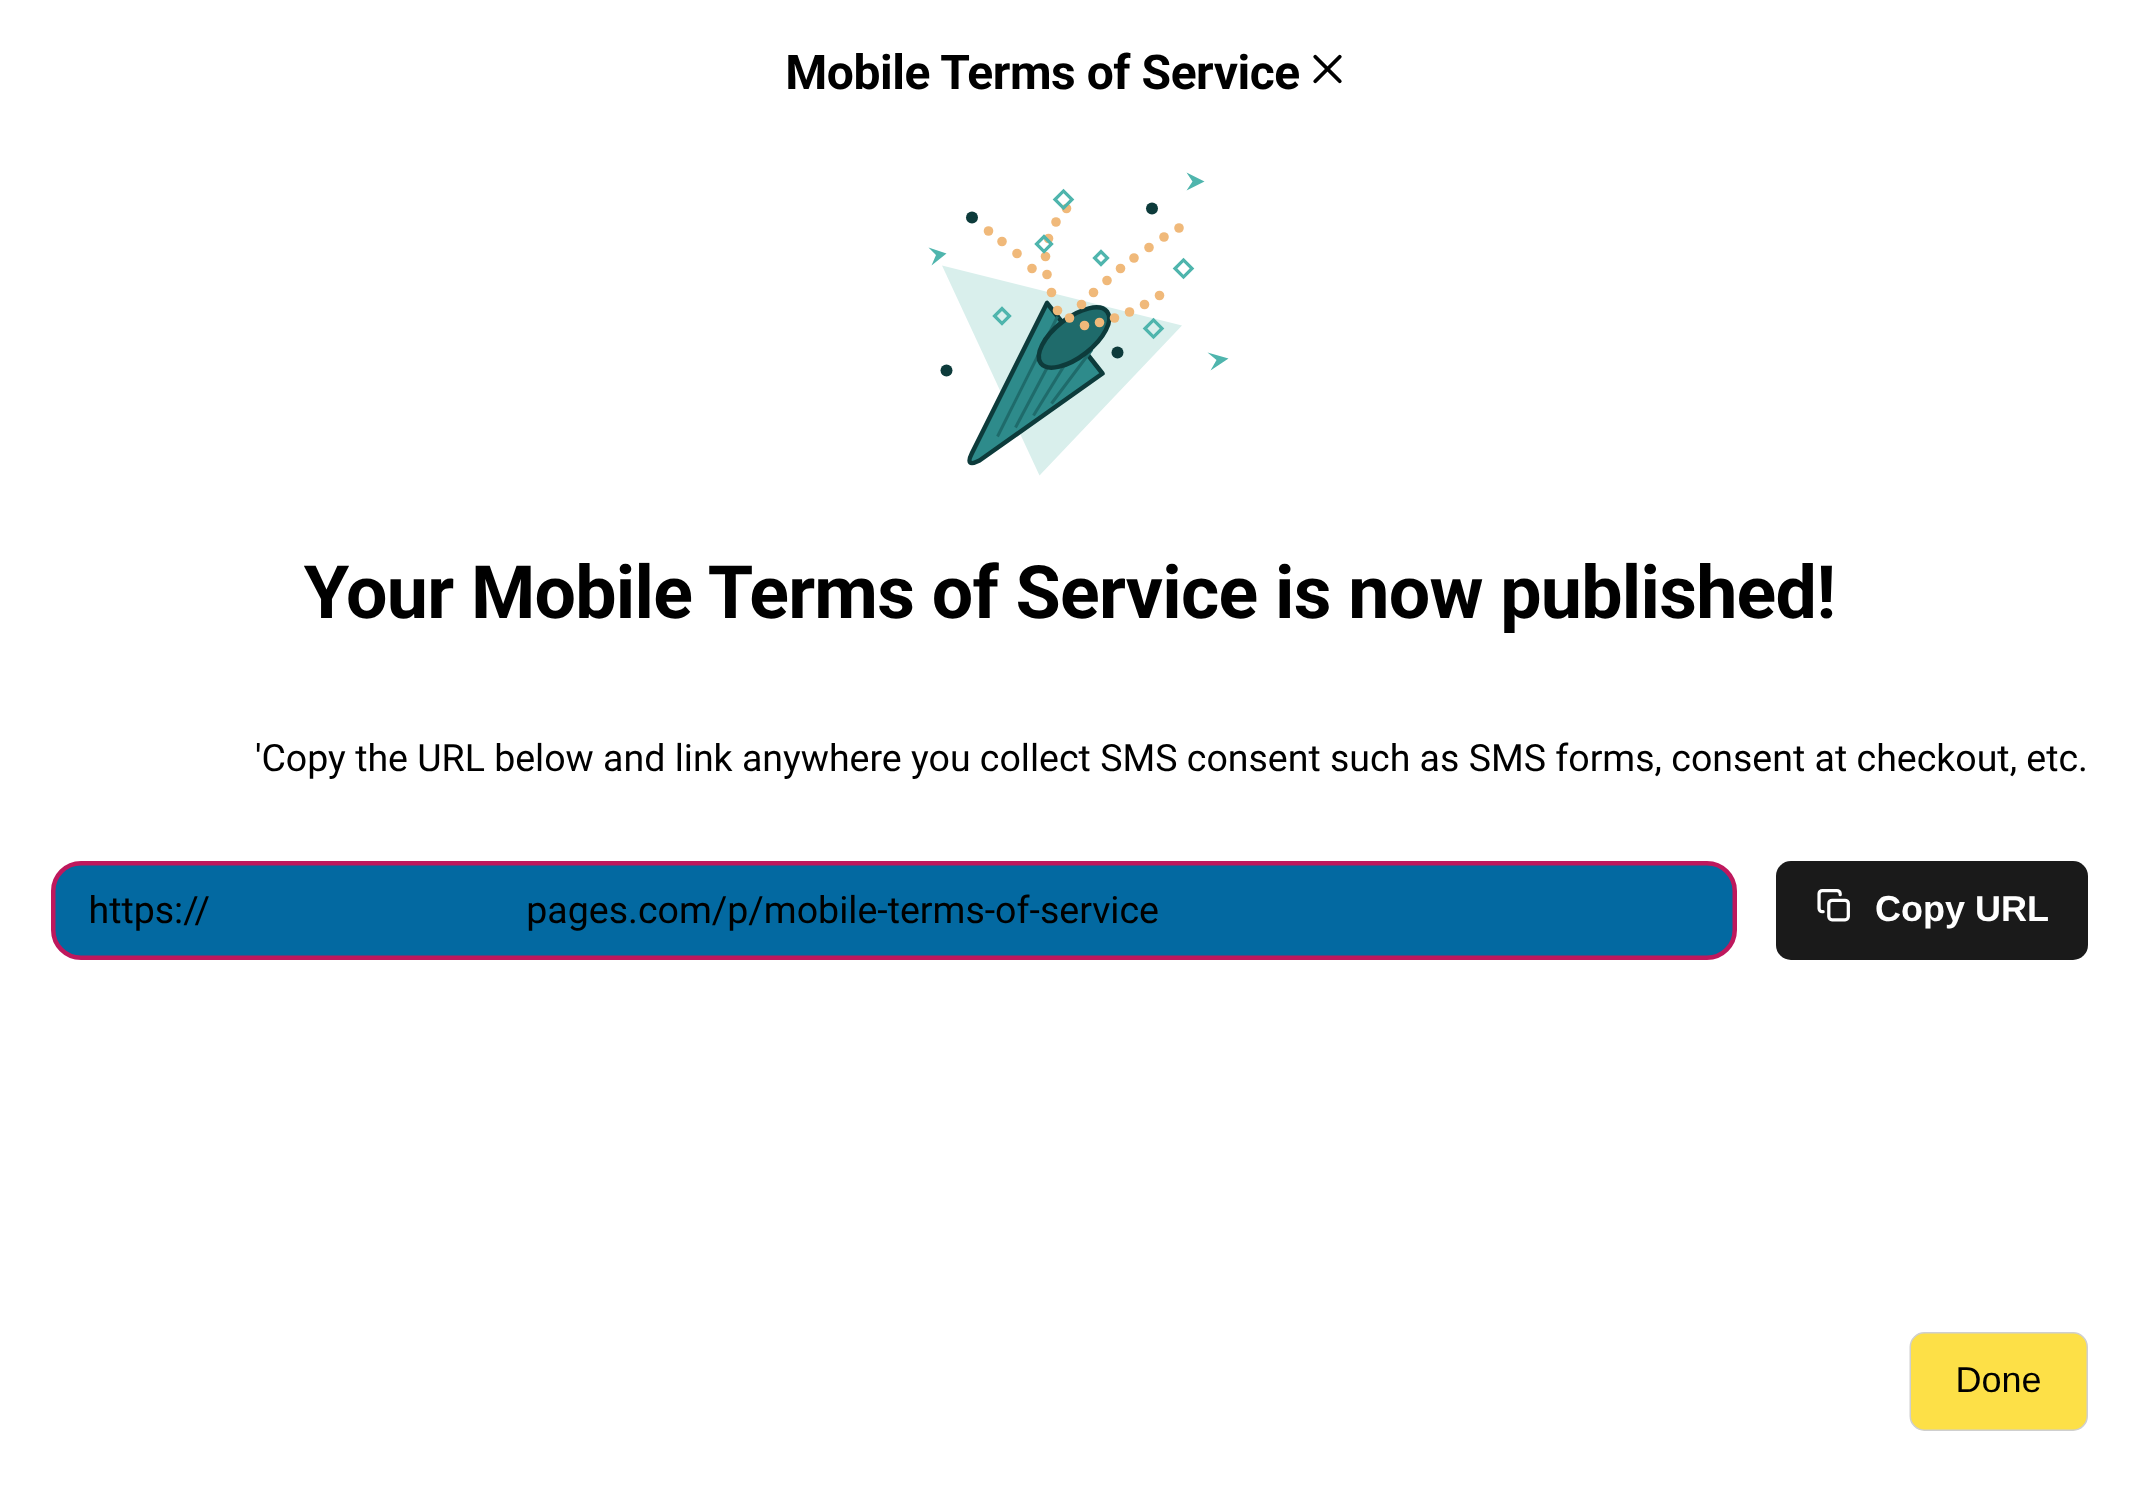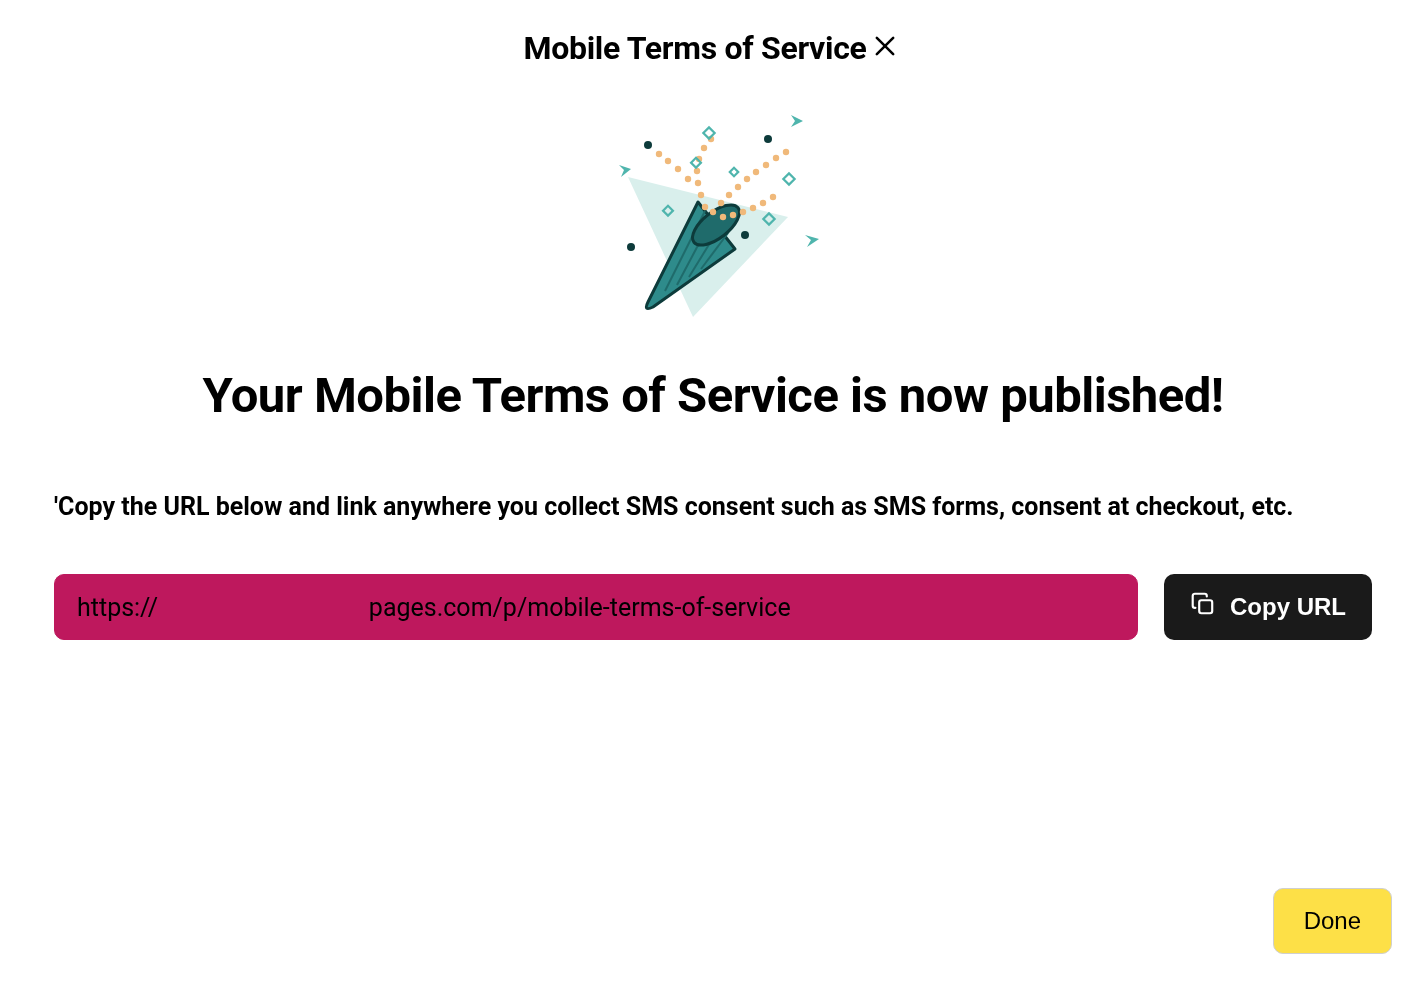--- a/index.html
+++ b/index.html
@@ -34,21 +34,21 @@
       padding: 4px;
       display: flex;
       align-items: center;
       justify-content: center;
     }
     .close-button svg {
       width: 28px;
       height: 28px;
     }
     .content {
-      padding: 0 54px;
+      padding: 0 34px;
     }
     .illustration-wrapper {
       display: flex;
       justify-content: center;
       margin-top: 40px;
       margin-bottom: 40px;
     }
     .illustration {
       width: 240px;
       height: 220px;
@@ -57,35 +57,36 @@
     .headline {
       font-size: 49px;
       font-weight: 700;
       color: #000000;
       text-align: center;
       margin-bottom: 64px;
       letter-spacing: -0.5px;
     }
     .description {
       font-size: 25px;
-      font-weight: 700;
+      font-weight: 400;
       color: #000000;
       line-height: 1.52;
       margin-bottom: 48px;
+      text-align: right;
     }
     .url-row {
       display: flex;
       align-items: stretch;
       gap: 26px;
     }
     .url-field {
       flex: 1;
-      background: #be185d;
-      border: 1px solid #be185d;
-      border-radius: 10px;
+      background: #0369a1;
+      border: 3px solid #be185d;
+      border-radius: 20px;
       padding: 16px 22px;
       font-size: 25px;
       color: #000000;
       font-family: inherit;
       outline: none;
       height: 66px;
     }
     .copy-button {
       background: #1a1a1a;
       color: #ffffff;

